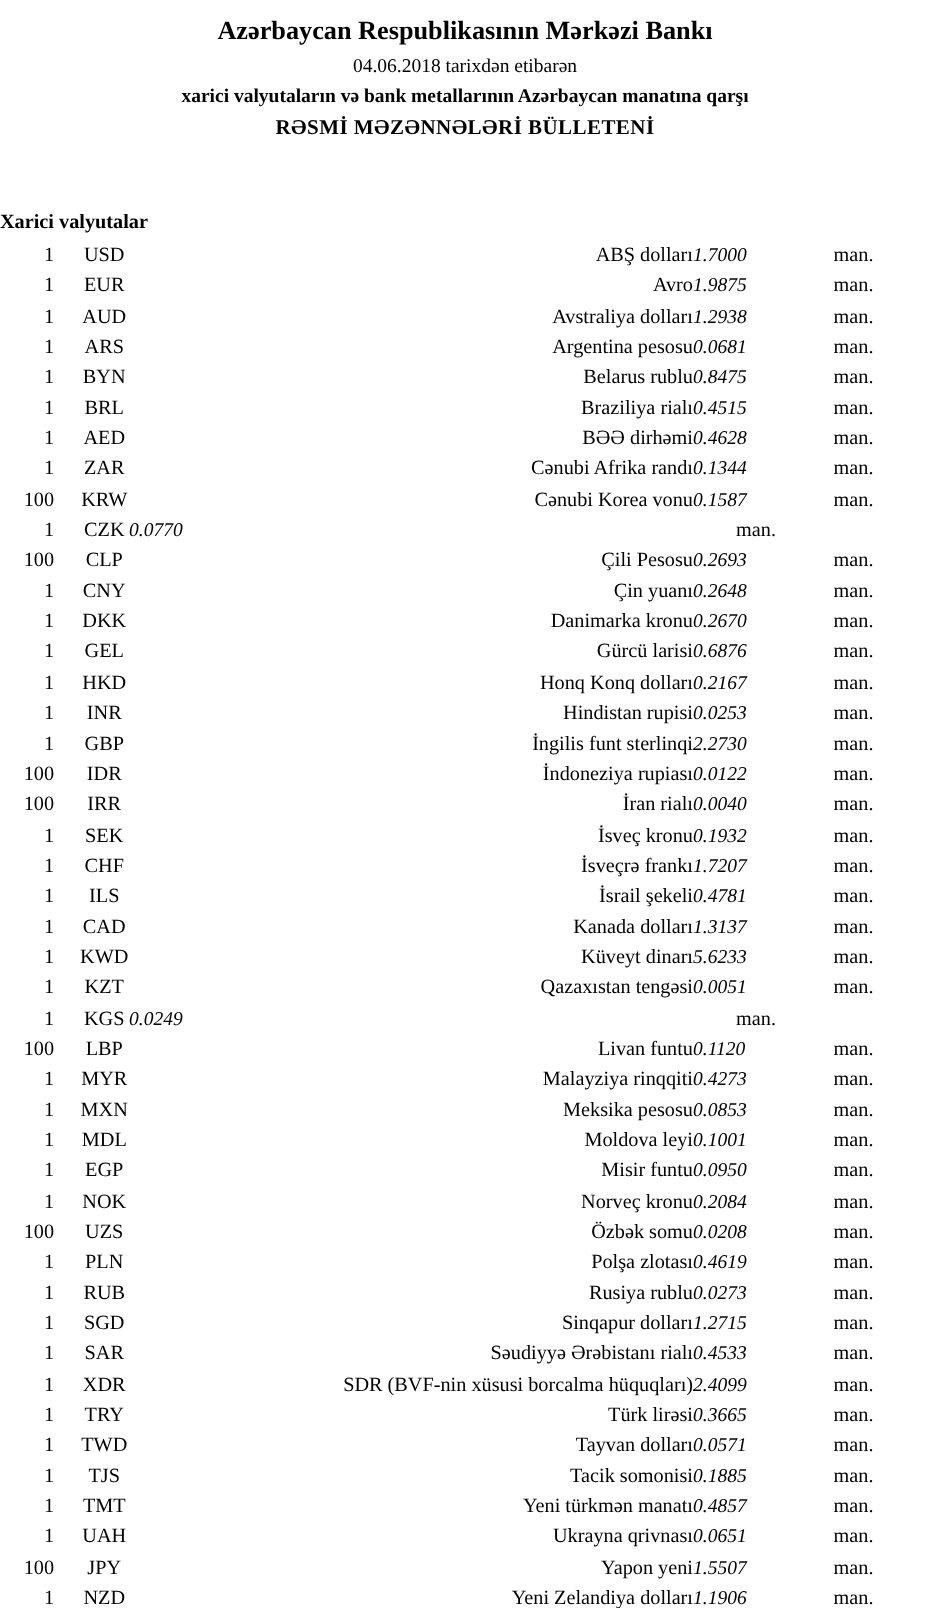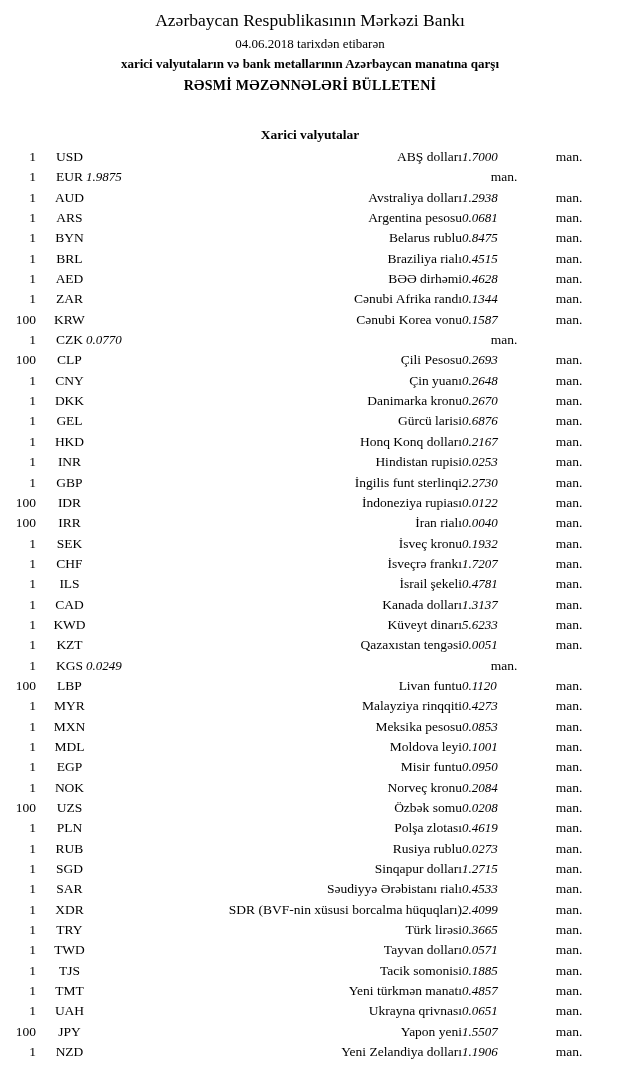--- a/index.html
+++ b/index.html
@@ -13,45 +13,45 @@
     width: 620px;
     height: 1072px;
     box-sizing: border-box;
     padding-top: 7px;
     overflow: hidden;
     background: #ffffff;
   }
   .doc-header { text-align: center; }
   .doc-title {
     font-size: 17.5px;
-    font-weight: normal;
+    font-weight: bold;
     line-height: 26px;
     margin: 0;
   }
   .doc-date {
     font-size: 13px;
     font-weight: normal;
     line-height: 21px;
   }
   .doc-subtitle {
     font-size: 13px;
     font-weight: bold;
     line-height: 20px;
   }
   .doc-bulletin {
     font-size: 14px;
     font-weight: bold;
     line-height: 23px;
     letter-spacing: 0.3px;
   }
   .section-title {
-    text-align: center;
+    text-align: left;
     font-size: 13.5px;
     font-weight: bold;
-    margin-top: 28px;
+    margin-top: 41px;
     line-height: 20px;
     margin-bottom: 2px;
   }
   .rates {
     margin-top: 2px;
   }
   .row {
     display: grid;
     grid-template-columns: 36px 48px 1fr 84px 46px;
     box-sizing: border-box;
@@ -88,20 +88,21 @@
       <div class="row">
         <span class="cell qty">1</span>
         <span class="cell code">USD</span>
         <span class="cell name">ABŞ dolları</span>
         <span class="cell rate">1.7000</span>
         <span class="cell unit">man.</span>
       </div>
       <div class="row">
         <span class="cell qty">1</span>
         <span class="cell code">EUR</span>
+        <span class="cell name">Avro</span>
         <span class="cell rate">1.9875</span>
         <span class="cell unit">man.</span>
       </div>
       <div class="row">
         <span class="cell qty">1</span>
         <span class="cell code">AUD</span>
         <span class="cell name">Avstraliya dolları</span>
         <span class="cell rate">1.2938</span>
         <span class="cell unit">man.</span>
       </div>

